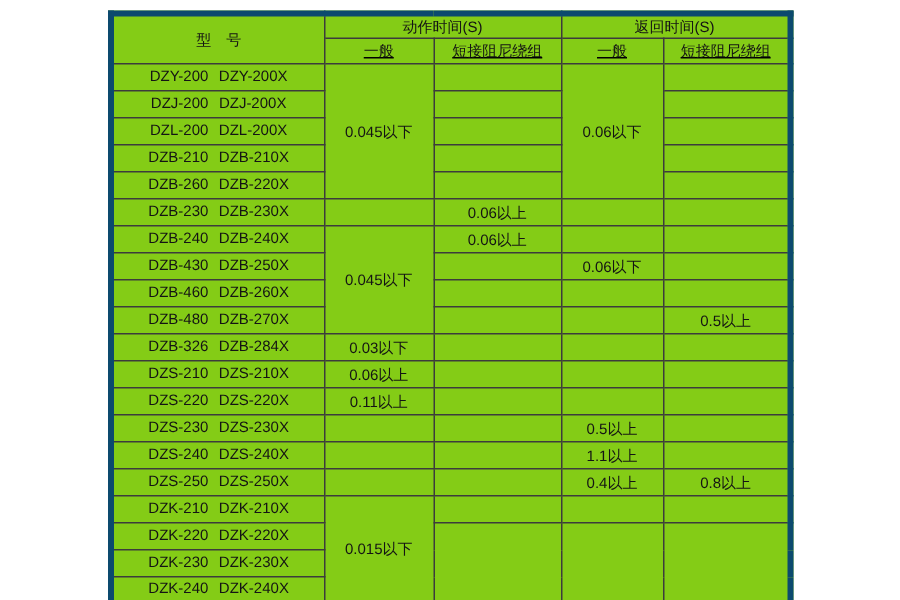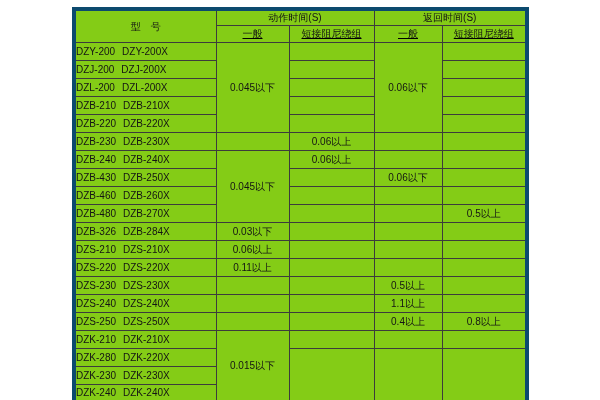--- a/index.html
+++ b/index.html
@@ -28,21 +28,21 @@
     vertical-align: middle;
     padding: 0;
     overflow: hidden;
     white-space: nowrap;
   }
   tr.hrow1 { height: 15px; }
   tr.hrow2 { height: 17px; text-decoration: underline; }
   tbody tr { height: 18px; }
   .model-pair {
     display: flex;
-    justify-content: flex-start;
+    justify-content: center;
     gap: 7px;
   }
   .pre { white-space: pre; }
 </style>
 </head>
 <body>
 
 <div class="table-wrap">
 <table class="spec">
   <colgroup>
@@ -104,21 +104,21 @@
         <span>DZB-210</span>
         <span>DZB-210X</span>
             </div>
           </td>
       <td></td>
       <td></td>
     </tr>
     <tr>
       <td>
             <div class="model-pair">
-        <span>DZB-220</span>
+        <span>DZB-260</span>
         <span>DZB-220X</span>
             </div>
           </td>
       <td></td>
       <td></td>
     </tr>
     <tr>
       <td>
             <div class="model-pair">
         <span>DZB-230</span>
@@ -255,21 +255,21 @@
             </div>
           </td>
       <td rowspan="4">0.015以下</td>
       <td></td>
       <td></td>
       <td></td>
     </tr>
     <tr>
       <td>
             <div class="model-pair">
-        <span>DZK-280</span>
+        <span>DZK-220</span>
         <span>DZK-220X</span>
             </div>
           </td>
       <td rowspan="3"></td>
       <td rowspan="3"></td>
       <td rowspan="3"></td>
     </tr>
     <tr>
       <td>
             <div class="model-pair">

